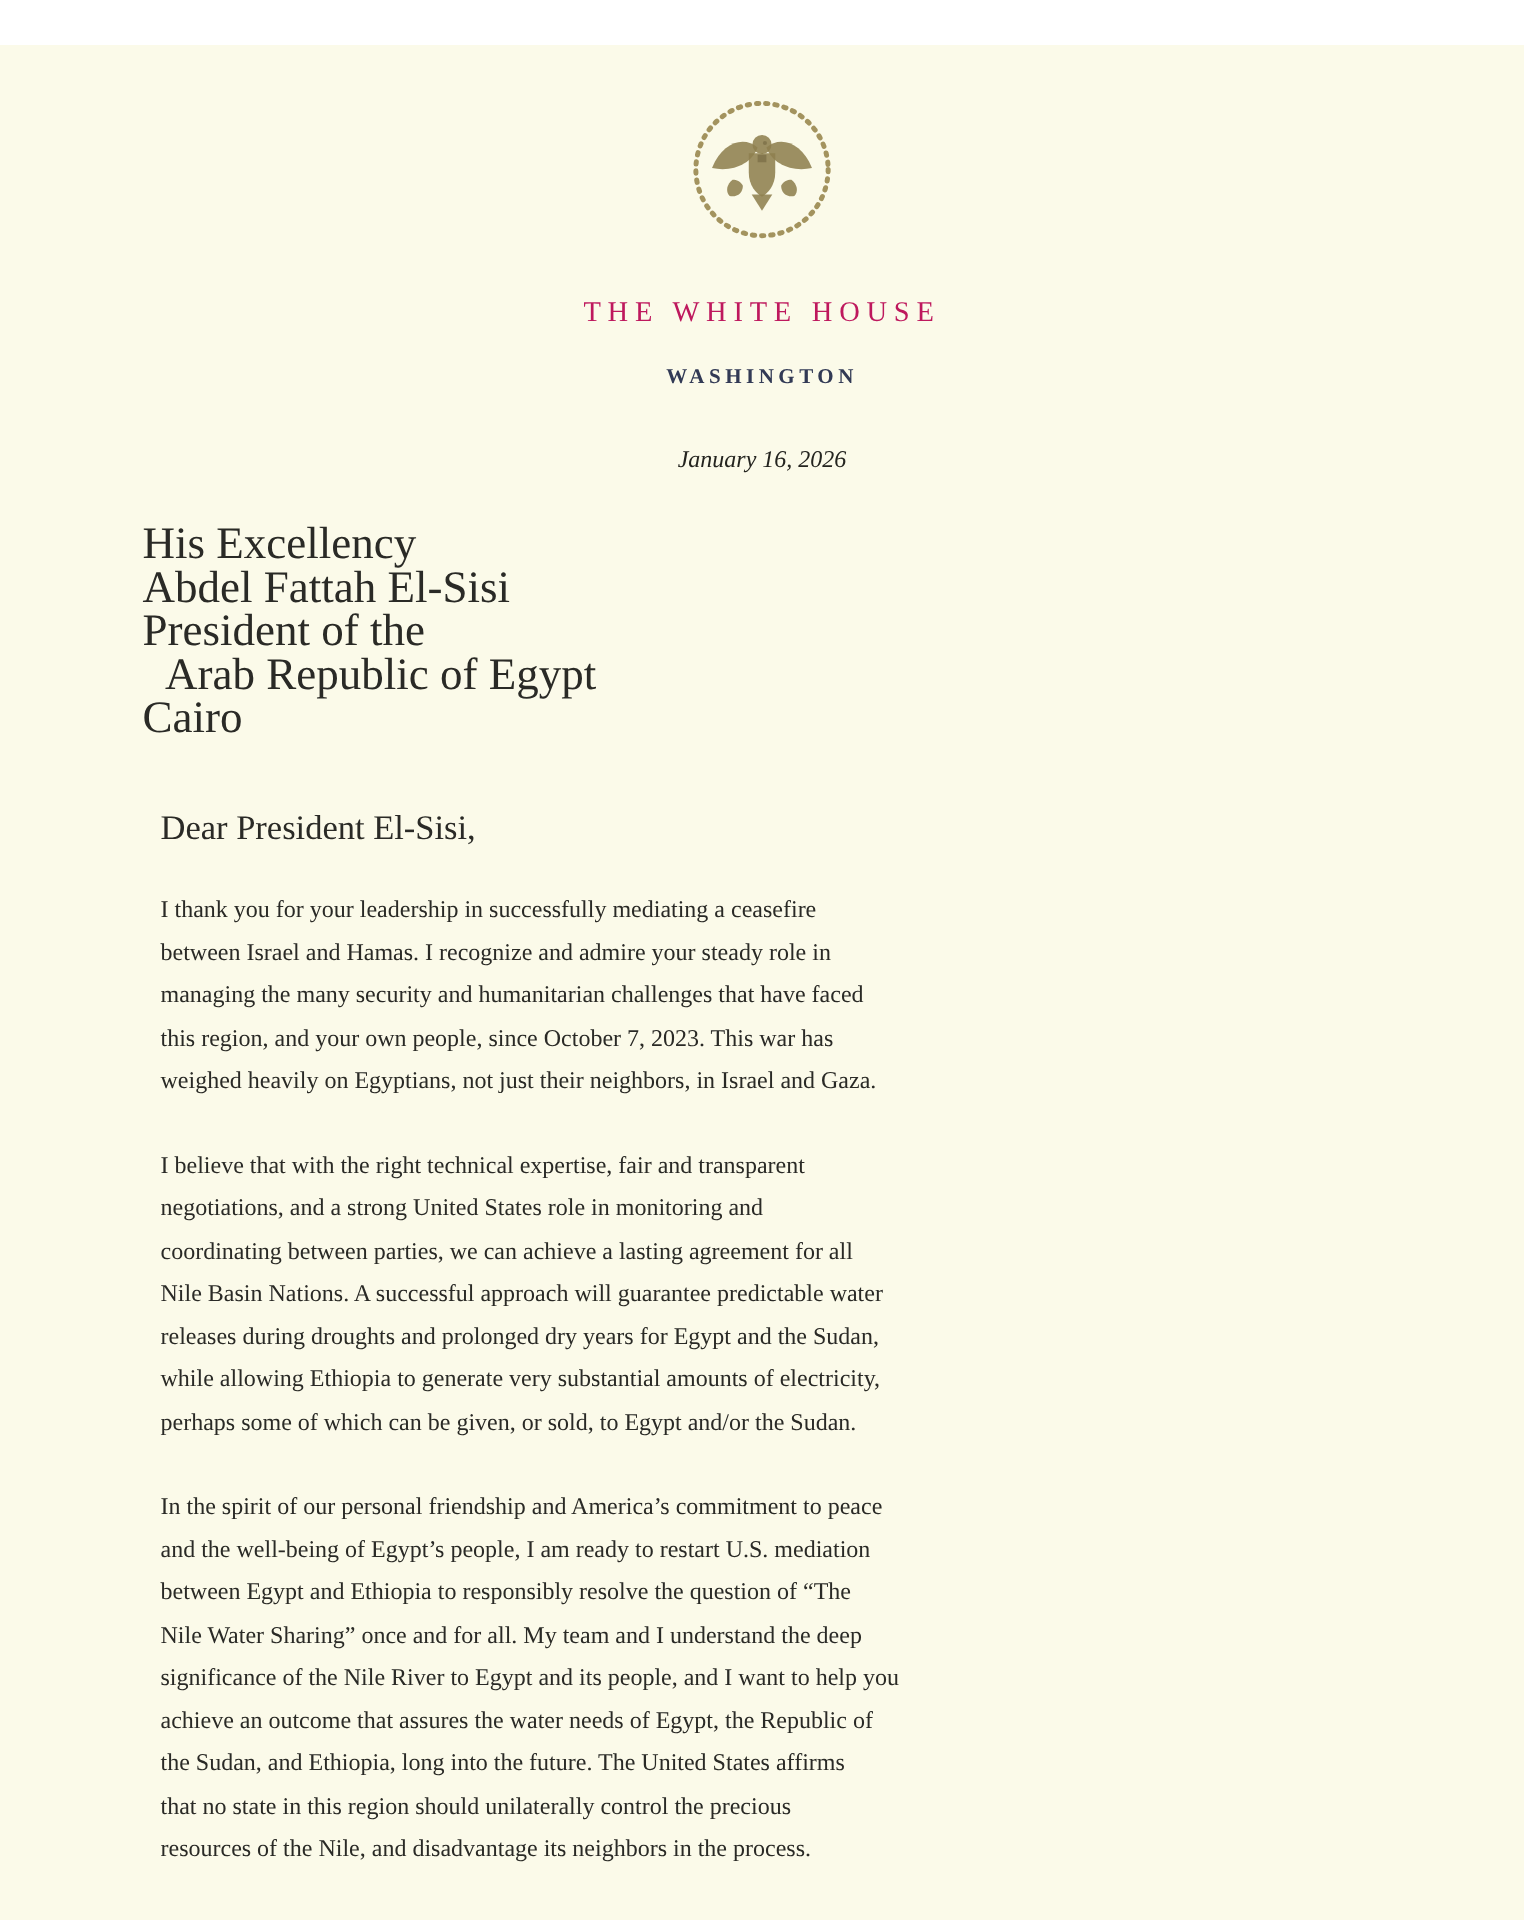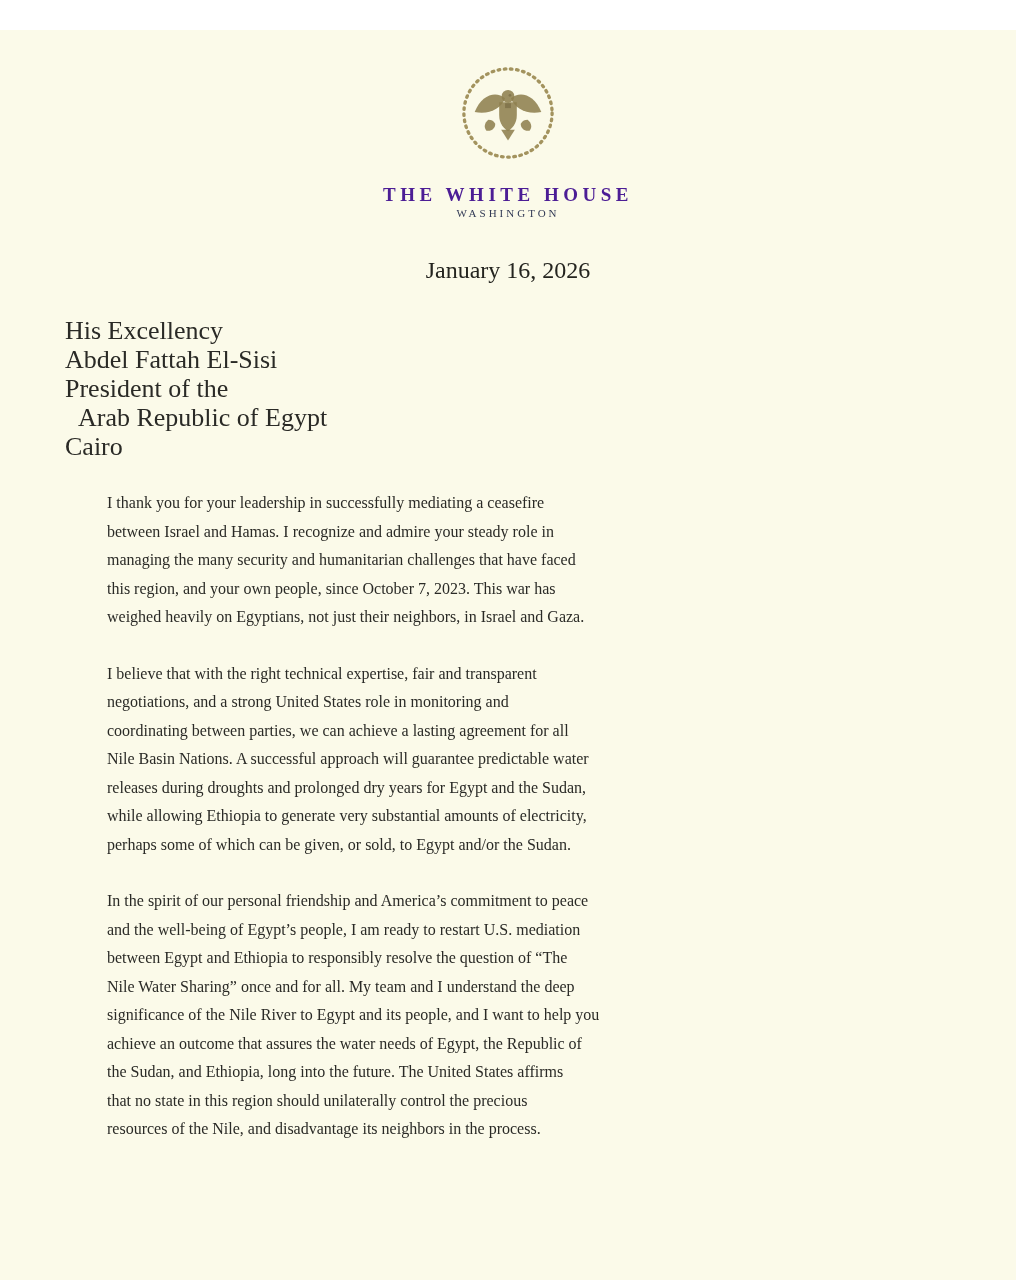--- a/index.html
+++ b/index.html
@@ -23,42 +23,43 @@
   }
   .letterhead {
     text-align: center;
   }
   .seal {
     margin: 34px auto 0 auto;
     width: 98px;
     height: 98px;
   }
   .org-title {
-    margin-top: 22px;
+    margin-top: 36px;
     font-size: 19px;
-    font-weight: bold;
+    font-weight: normal;
     letter-spacing: 4.5px;
-    color: #4c1d95;
+    color: #be185d;
   }
   .org-city {
-    margin-top: 1px;
-    font-size: 11px;
-    font-weight: normal;
+    margin-top: 24px;
+    font-size: 14px;
+    font-weight: bold;
     letter-spacing: 3px;
     color: #323a55;
   }
   .letter-date {
     margin-top: 38px;
     text-align: center;
-    font-size: 24px;
+    font-size: 16px;
     color: #24241f;
+    font-style: italic;
   }
   .recipient {
-    margin: 32px 0 0 65px;
-    font-size: 26px;
+    margin: 32px 0 0 95px;
+    font-size: 30px;
     line-height: 29px;
     white-space: pre-wrap;
   }
   .salutation {
     margin: 46px 0 0 107px;
     font-size: 23px;
   }
   .para {
     margin: 28px 0 0 107px;
     width: 812px;
@@ -109,20 +110,21 @@
   </div>
 
   <div class="letter-date">January 16, 2026</div>
 
   <div class="recipient">His Excellency
 Abdel Fattah El-Sisi
 President of the
   Arab Republic of Egypt
 Cairo</div>
 
+  <div class="salutation">Dear President El-Sisi,</div>
 
   <div class="para">I thank you for your leadership in successfully mediating a ceasefire
 between Israel and Hamas. I recognize and admire your steady role in
 managing the many security and humanitarian challenges that have faced
 this region, and your own people, since October 7, 2023. This war has
 weighed heavily on Egyptians, not just their neighbors, in Israel and Gaza.</div>
 
   <div class="para">I believe that with the right technical expertise, fair and transparent
 negotiations, and a strong United States role in monitoring and
 coordinating between parties, we can achieve a lasting agreement for all

